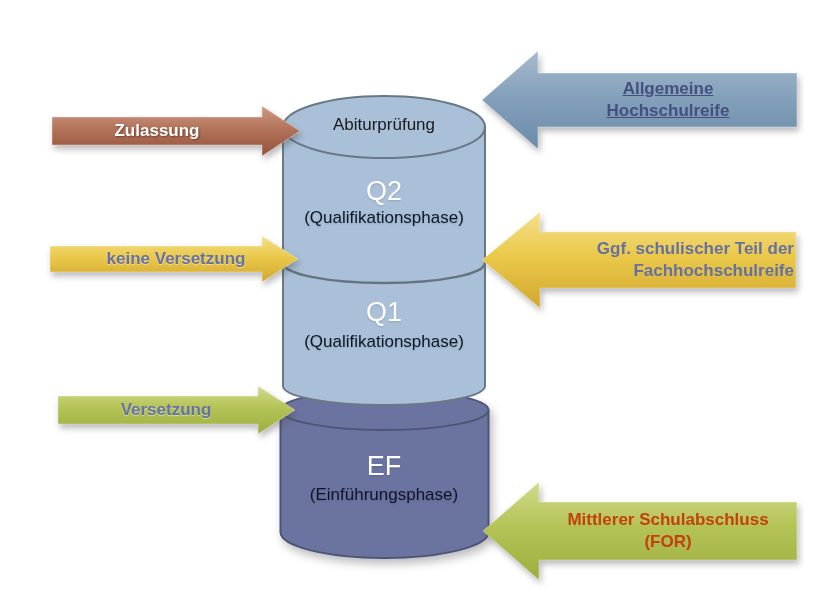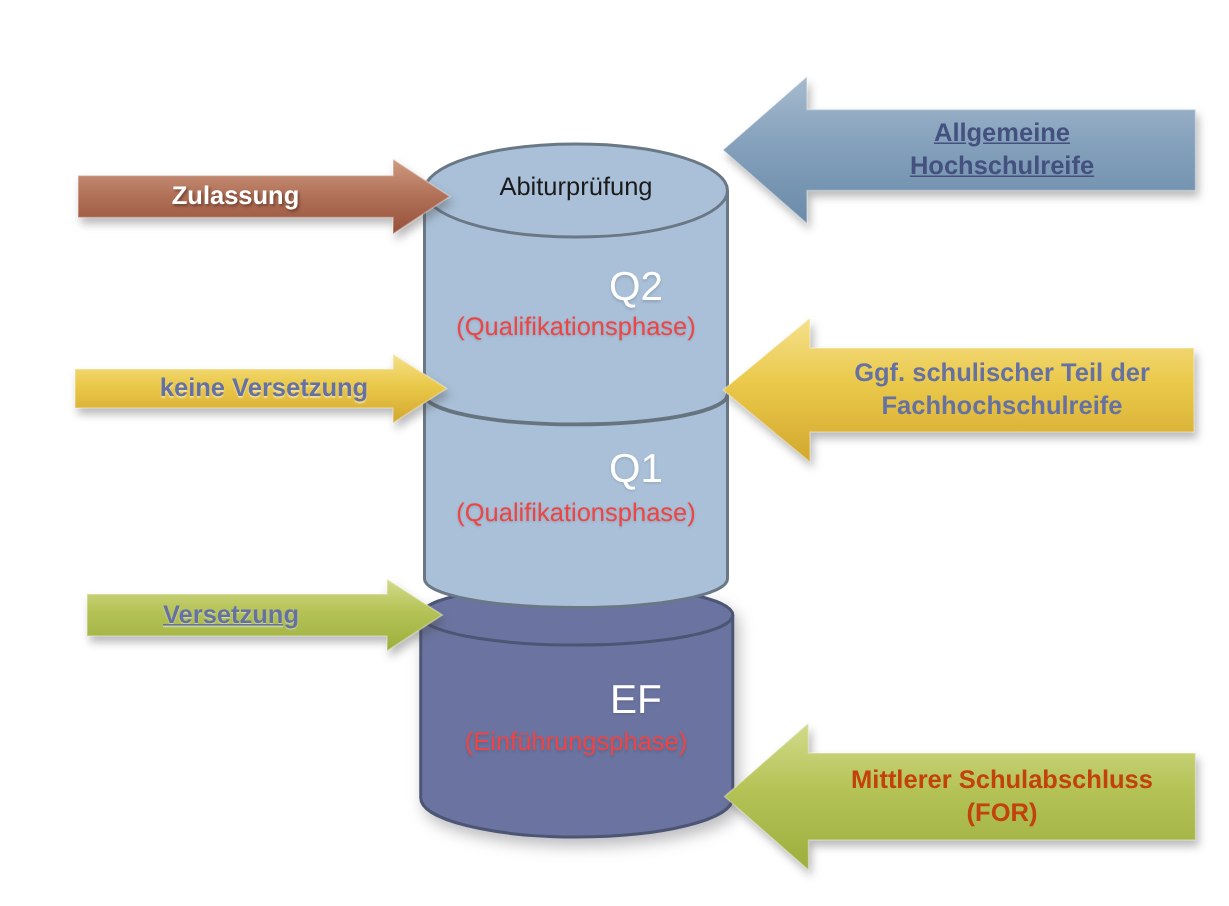--- a/index.html
+++ b/index.html
@@ -12,27 +12,27 @@
   .cyl-upper-stroke{fill:none;stroke:#6a7886;stroke-width:2;}
   .cyl-lower-stroke{fill:none;stroke:#4c5574;stroke-width:2;}
   .cyl-upper-edge{stroke:#6a7886;stroke-width:2;}
   .cyl-lower-edge{stroke:#4c5574;stroke-width:2;}
   .seam{fill:none;stroke:#66747f;stroke-width:2.5;}
   .cyl-shadow{filter:drop-shadow(3px 5px 5px rgba(60,60,70,0.35));}
   .arrow{filter:drop-shadow(2px 4px 3px rgba(70,70,70,0.38));stroke:rgba(255,255,255,0.35);stroke-width:1;}
   
   .txt{position:absolute;text-align:center;pointer-events:none;}
   .cyl-top-label{font-size:17px;color:#1a1a1a;line-height:22px;}
-  .cyl-title{font-size:27px;color:#ffffff;line-height:30px;text-shadow:0 1px 2px rgba(0,0,0,0.15);padding-left:40px;}
-  .cyl-sub{font-size:17px;color:#ef4444;line-height:22px;text-shadow:0 1px 2px rgba(0,0,0,0.15);}
+  .cyl-title{font-size:27px;color:#ffffff;line-height:30px;text-shadow:0 1px 2px rgba(0,0,0,0.15);}
+  .cyl-sub{font-size:17px;color:#0f172a;line-height:22px;text-shadow:0 1px 2px rgba(0,0,0,0.15);}
   .arrow-label{font-weight:bold;font-size:17px;line-height:20px;}
   .arrow-label.white{color:#ffffff;text-shadow:1px 1px 2px rgba(60,30,20,0.55);}
   .arrow-label.slate{color:#6671a3;text-shadow:0 1px 1px rgba(255,255,255,0.5);}
   .arrow-label2{font-weight:bold;font-size:17px;line-height:22px;}
-  .c-navy{color:#44517e;} .c-slate{color:#6671a3;} .c-slate2{color:#c2410c;}
+  .c-navy{color:#44517e;} .c-slate{color:#6671a3;text-align:right;} .c-slate2{color:#c2410c;}
 </style>
 </head>
 <body>
 
 <div class="stage">
 
   <svg width="819" height="604" viewBox="0 0 819 604">
     <defs>
       <linearGradient id="gradBrown" x1="0" y1="0" x2="0" y2="1">
         <stop offset="0" stop-color="#cf9a82"></stop>
@@ -84,21 +84,21 @@
   <div class="txt cyl-sub" style="left:284px;top:207px;width:200px;">(Qualifikationsphase)</div>
 
   <div class="txt cyl-title" style="left:284px;top:297px;width:200px;">Q1</div>
   <div class="txt cyl-sub" style="left:284px;top:331px;width:200px;">(Qualifikationsphase)</div>
 
   <div class="txt cyl-title" style="left:284px;top:451px;width:200px;">EF</div>
   <div class="txt cyl-sub" style="left:284px;top:484px;width:200px;">(Einführungsphase)</div>
 
   <div class="txt arrow-label white" style="left:52px;top:121px;width:210px;">Zulassung</div>
   <div class="txt arrow-label slate" style="left:50px;top:249px;width:212px;margin-left:20px;">keine Versetzung</div>
-  <div class="txt arrow-label slate" style="left:54px;top:400px;width:200px;text-decoration:underline;">Versetzung</div>
+  <div class="txt arrow-label slate" style="left:66px;top:400px;width:200px;">Versetzung</div>
 
   <div class="txt arrow-label2 c-navy" style="left:540px;top:78px;width:256px;text-decoration:underline;">
     <div>Allgemeine</div>
     <div>Hochschulreife</div>
   </div>
   <div class="txt arrow-label2 c-slate" style="left:542px;top:238px;width:252px;">
     <div>Ggf. schulischer Teil der</div>
     <div>Fachhochschulreife</div>
   </div>
   <div class="txt arrow-label2 c-slate2" style="left:541px;top:509px;width:254px;">

